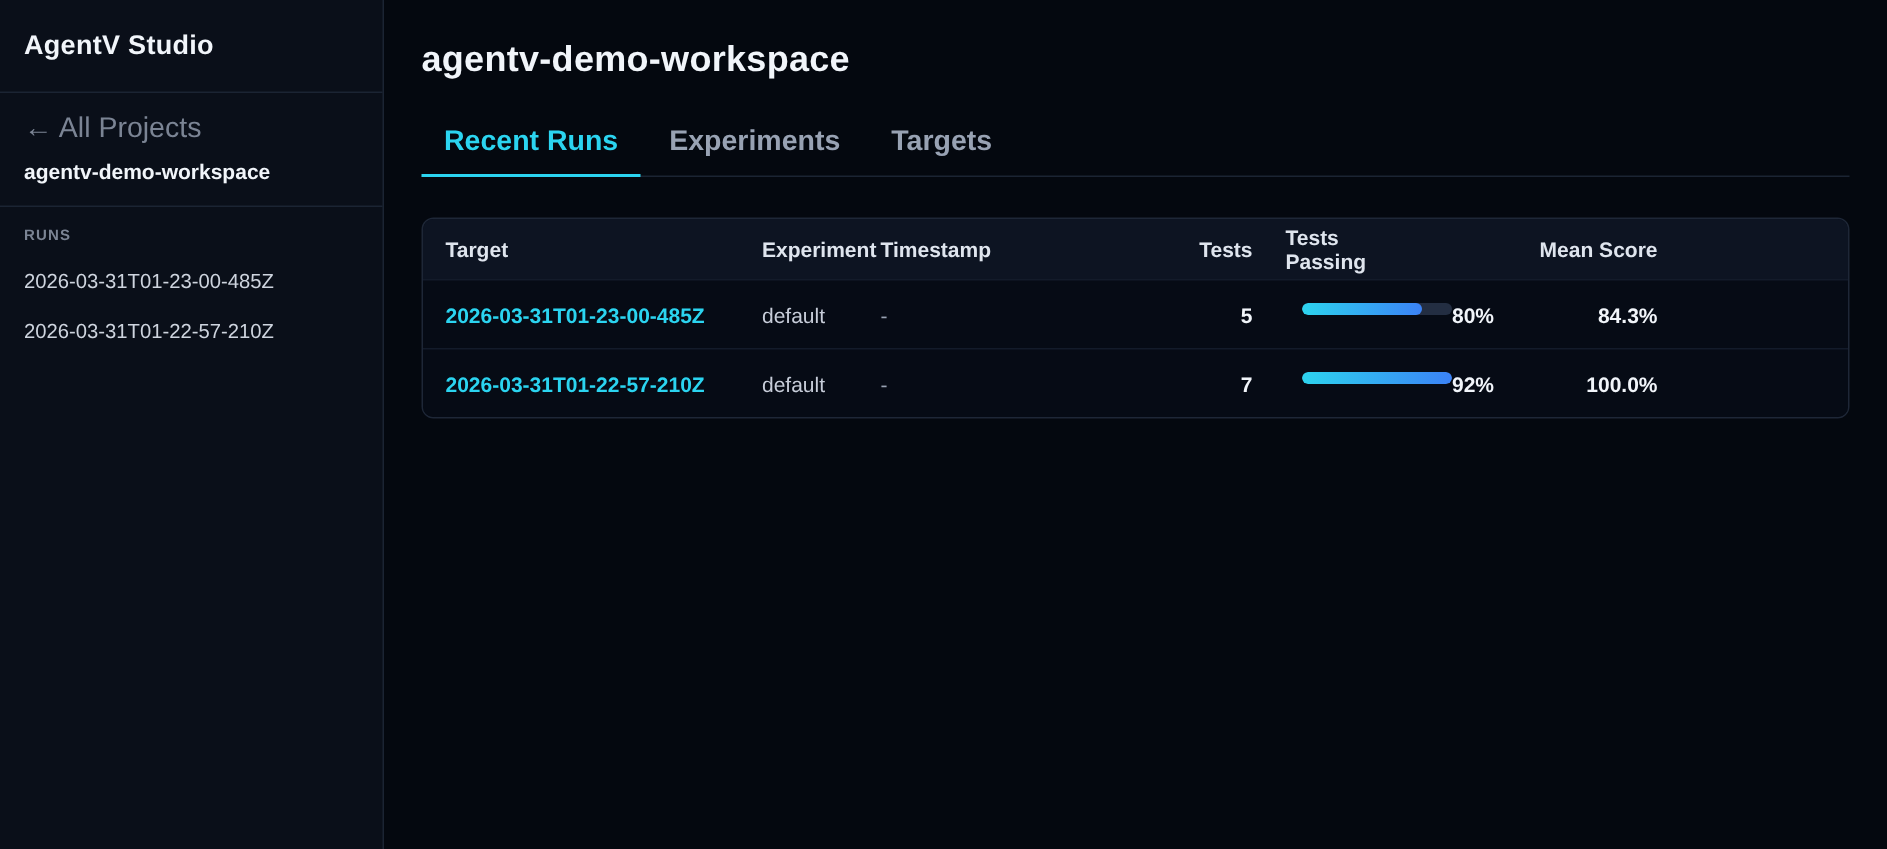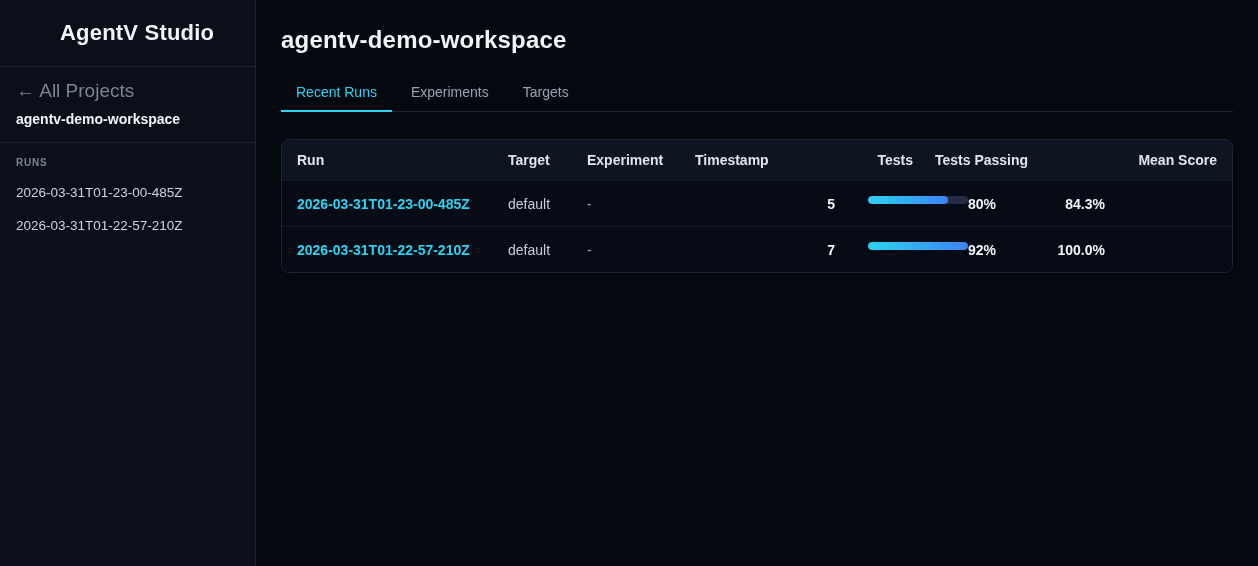--- a/index.html
+++ b/index.html
@@ -33,25 +33,24 @@
     background:var(--bg-sidebar);
     border-right:1px solid var(--border);
     display:flex;
     flex-direction:column;
   }
   .sidebar-header{
     padding:20px 16px;
     border-bottom:1px solid var(--border);
   }
   .app-title{
-    font-size:22px;
+    font-size:18px;
     font-weight:700;
     color:var(--text-white);
     letter-spacing:.2px;
-    margin-left:44px;
   }
   .sidebar-project{
     padding:13px 16px 15px 16px;
     border-bottom:1px solid var(--border);
   }
   .back-link{
     display:block;
     font-size:19px;
     color:var(--text-dim);
     text-decoration:none;
@@ -97,22 +96,22 @@
     letter-spacing:.2px;
   }
   .tabs{
     margin-top:30px;
     display:flex;
     border-bottom:1px solid var(--border);
   }
   .tab{
     padding:0 15px 10px 15px;
     margin-right:4px;
-    font-size:14px;
-    font-weight:400;
+    font-size:19px;
+    font-weight:700;
     color:var(--text-gray);
     cursor:pointer;
     border-bottom:2px solid transparent;
     margin-bottom:-1px;
     white-space:nowrap;
   }
   .tab.active{
     color:var(--accent);
     border-bottom-color:var(--accent);
   }
@@ -203,21 +202,20 @@
   <h1 class="page-title">agentv-demo-workspace</h1>
 
   <div class="tabs">
       <div class="tab active">Recent Runs</div>
       <div class="tab">Experiments</div>
       <div class="tab">Targets</div>
     </div>
 
   <div class="table-card">
     <div class="t-row t-head">
-      <div>Run</div>
       <div>Target</div>
       <div>Experiment</div>
       <div>Timestamp</div>
       <div class="cell-right">Tests</div>
       <div style="padding-left:22px">Tests Passing</div>
       <div class="cell-right">Mean Score</div>
     </div>
     <div class="t-body">
   <div class="t-row">
     <div><a class="run-link">2026-03-31T01-23-00-485Z</a></div>

